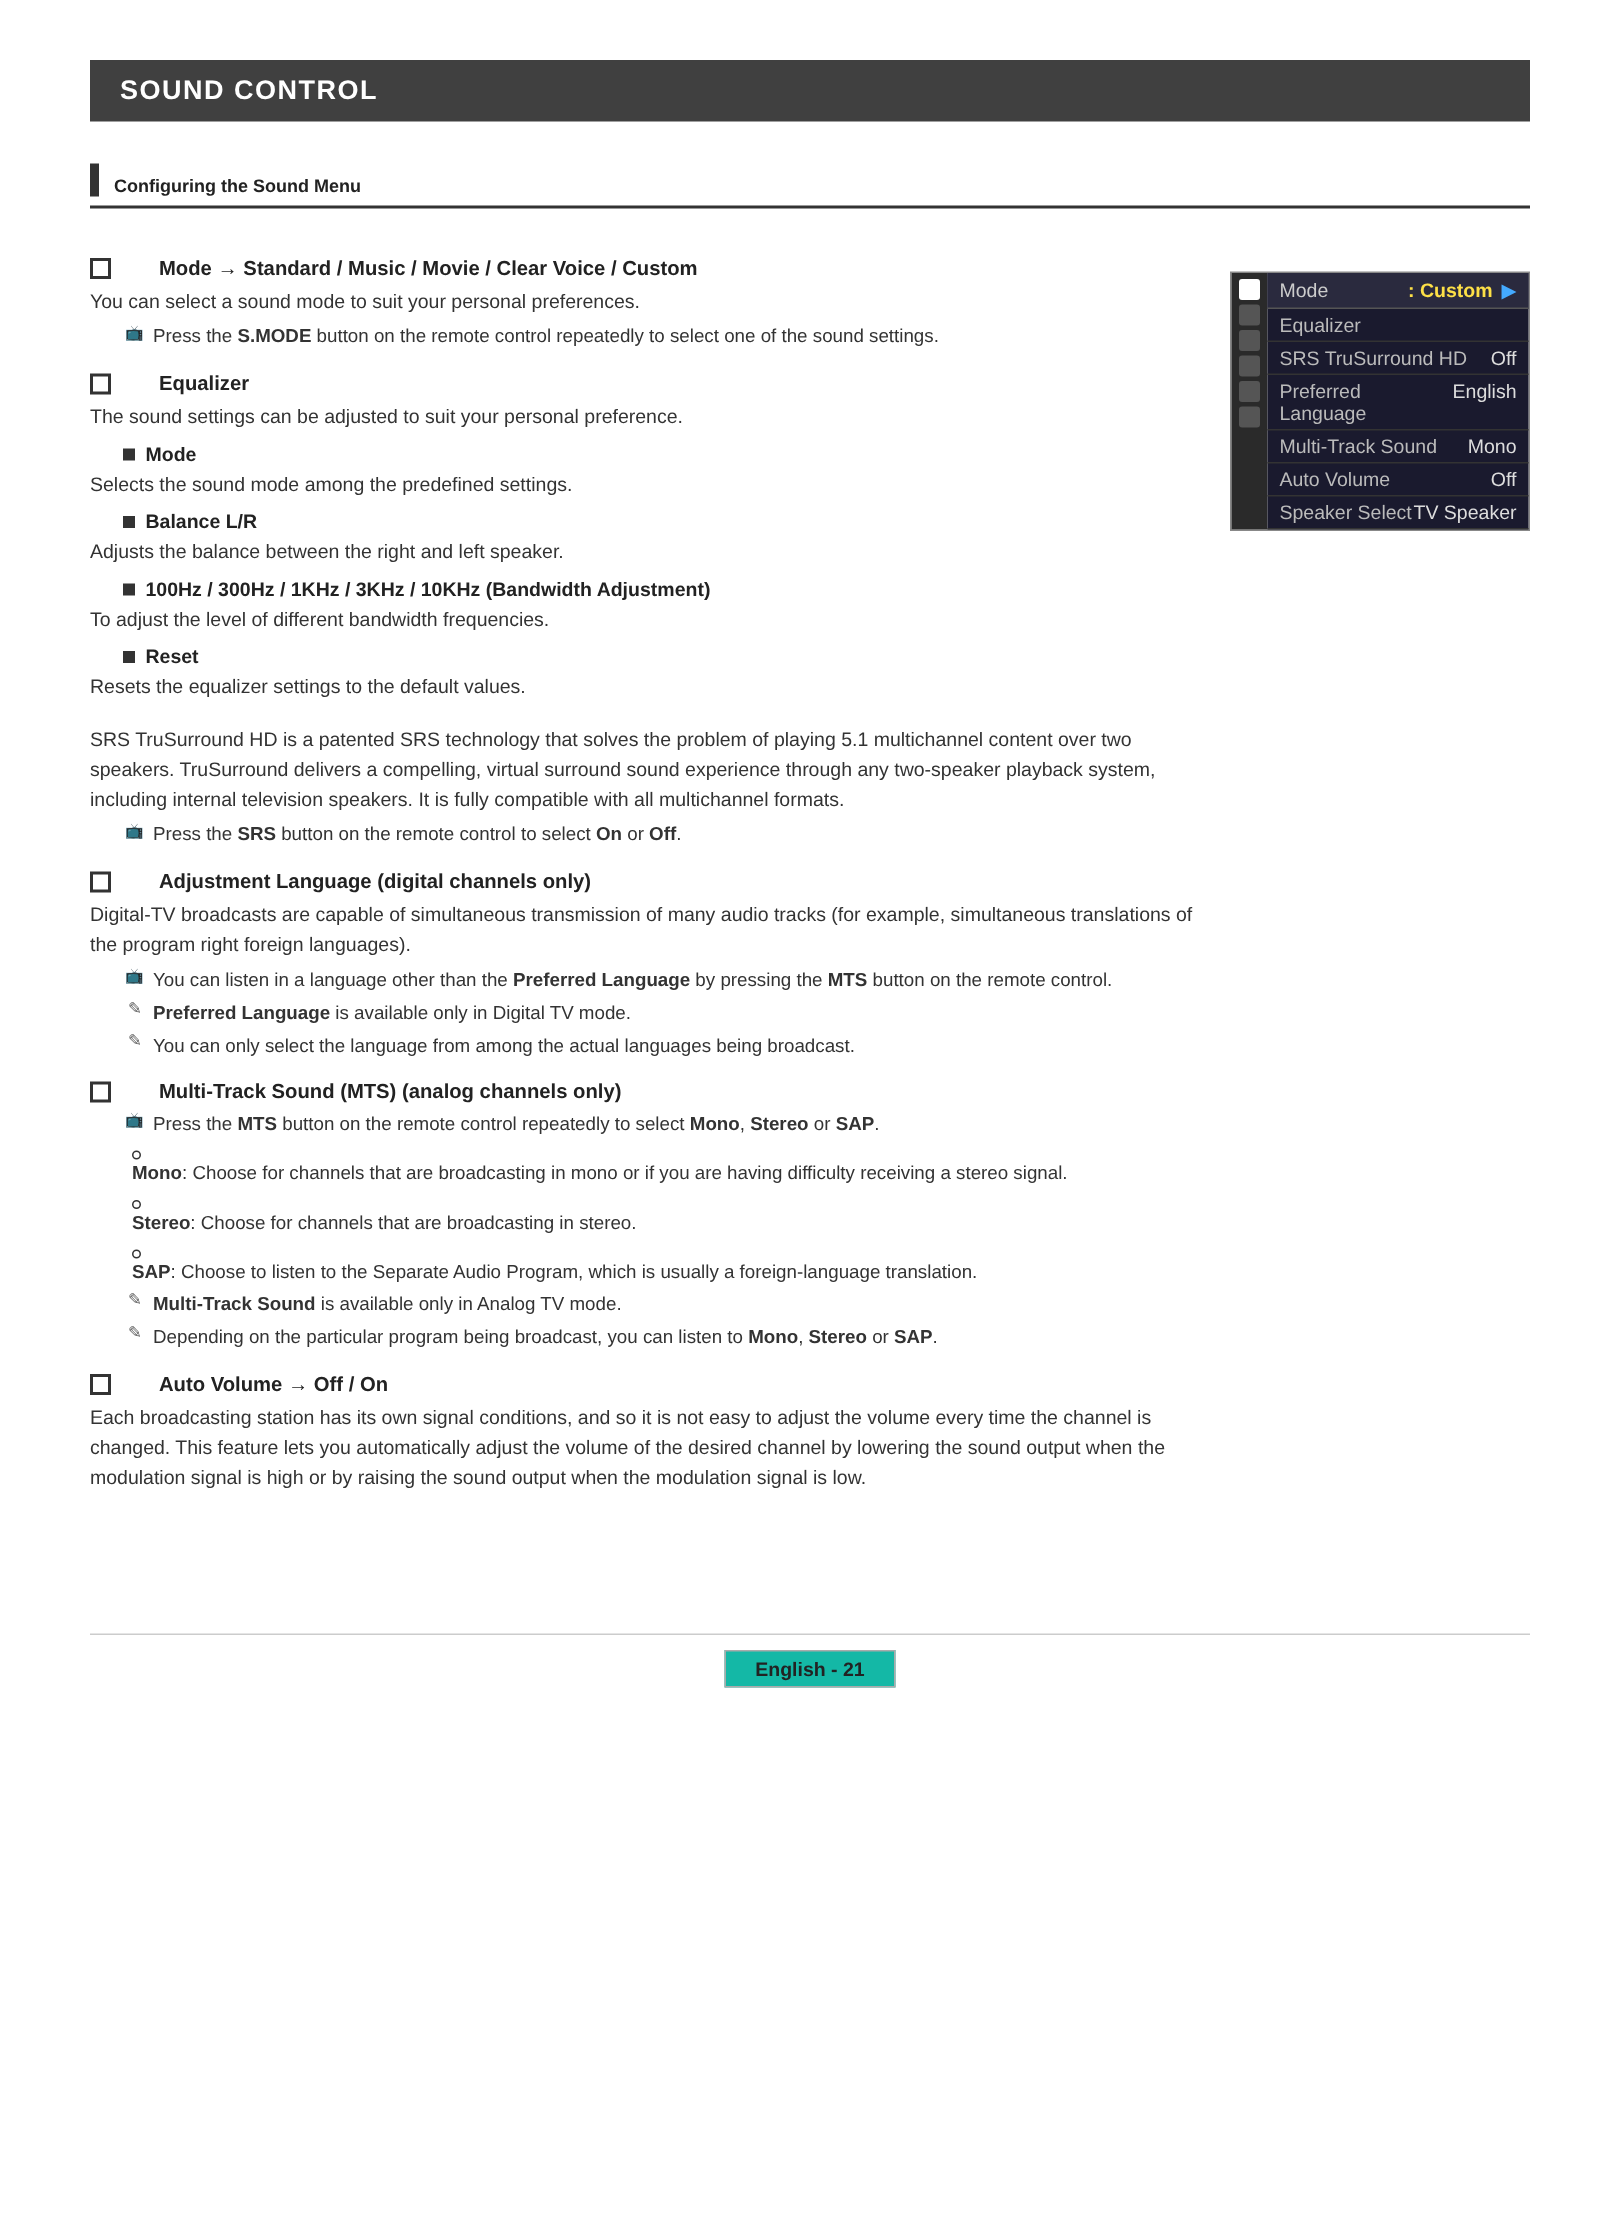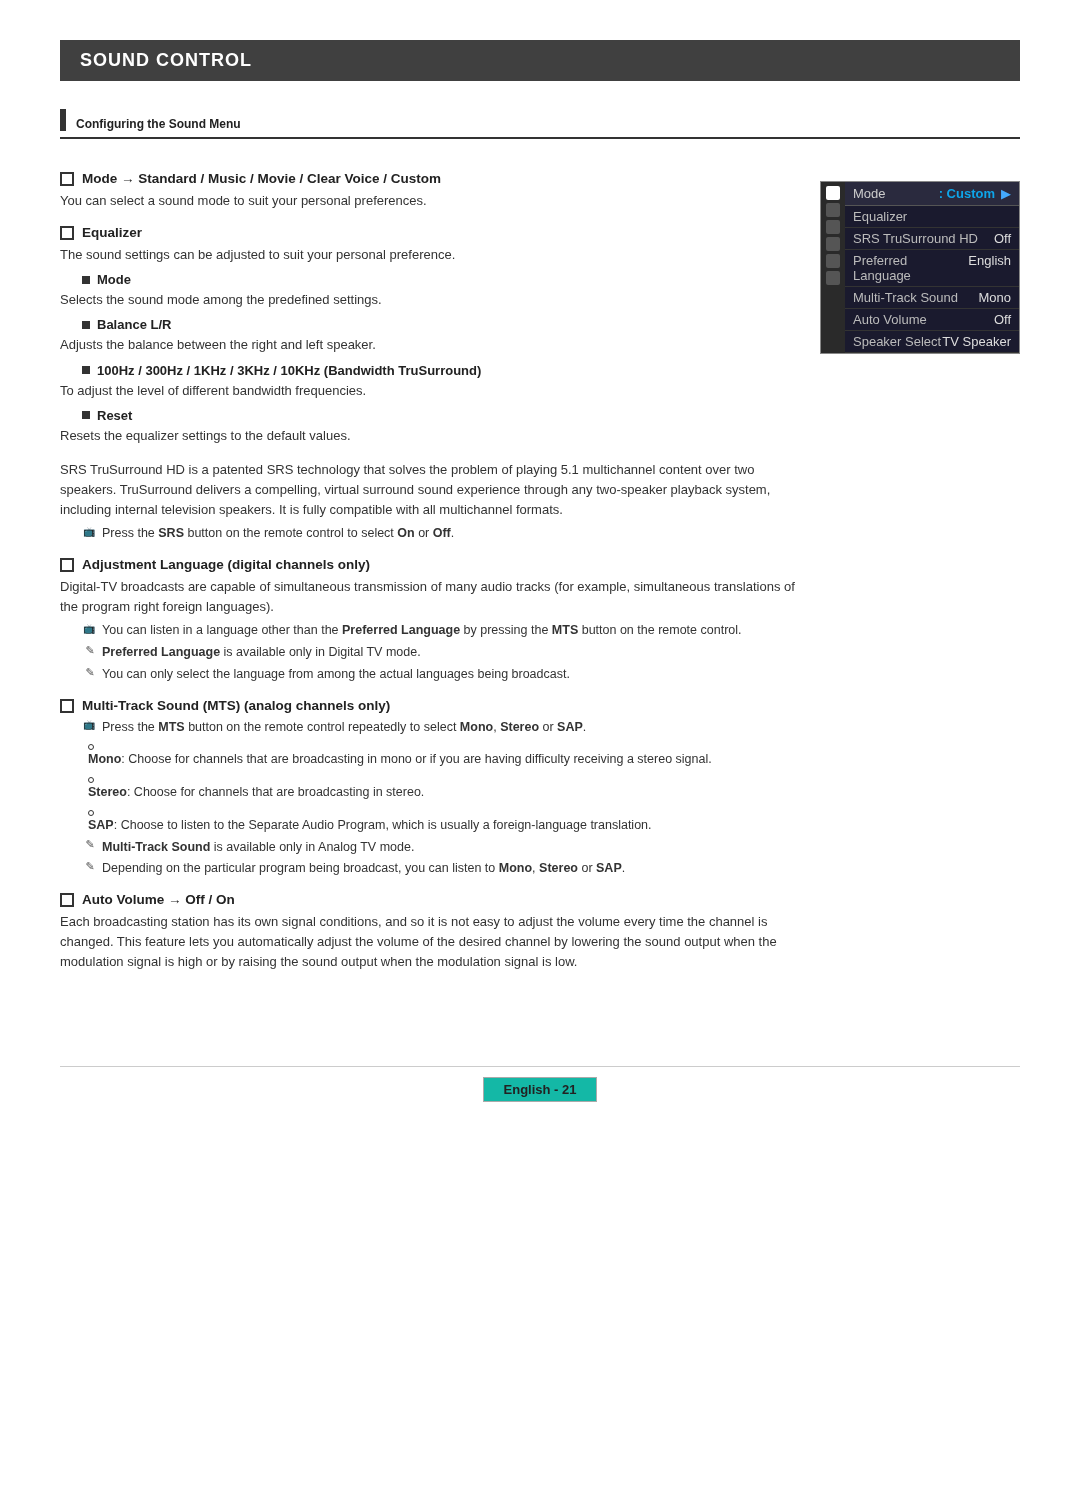--- a/index.html
+++ b/index.html
@@ -60,21 +60,21 @@
       display: flex;
       align-items: center;
       padding: 4px 8px;
       border-bottom: 1px solid #555;
     }
     .menu-panel-label {
       color: #ccc;
       flex: 1;
     }
     .menu-panel-value {
-      color: #0ea5e9;
+      color: #fde047;
       font-weight: bold;
     }
     .menu-panel-arrow {
       color: #4af;
       margin-left: 6px;
     }
 
     .menu-row {
       display: flex;
       justify-content: space-between;
@@ -117,20 +117,21 @@
     
     .check-item {
       margin-bottom: 14px;
     }
     .check-heading {
       display: flex;
       align-items: flex-start;
       font-weight: bold;
       font-size: 13.5px;
       margin-bottom: 5px;
+      gap: 24px;
     }
     .check-icon {
       display: inline-block;
       width: 14px;
       height: 14px;
       border: 2px solid #333;
       margin-right: 8px;
       margin-top: 1px;
       flex-shrink: 0;
     }
@@ -243,20 +244,24 @@
 <div class="content-area">
 
   <div class="main-content">
 
     <div class="check-item">
       <div class="check-heading">
         <span class="check-icon"></span>
         <span>Mode → Standard / Music / Movie / Clear Voice / Custom</span>
       </div>
       <div class="body-text">You can select a sound mode to suit your personal preferences.</div>
+      <div class="note-item">
+        <span class="note-icon icon-remote"></span>
+        <span>Press the <strong>S.MODE</strong> button on the remote control repeatedly to select one of the sound settings.</span>
+      </div>
     </div>
 
     <div class="check-item">
       <div class="check-heading">
         <span class="check-icon"></span>
         <span>Equalizer</span>
       </div>
       <div class="body-text">The sound settings can be adjusted to suit your personal preference.</div>
 
       <div class="sub-heading">
@@ -266,21 +271,21 @@
       <div class="body-text">Selects the sound mode among the predefined settings.</div>
 
       <div class="sub-heading">
         <span class="sub-square"></span>
         <span>Balance L/R</span>
       </div>
       <div class="body-text">Adjusts the balance between the right and left speaker.</div>
 
       <div class="sub-heading">
         <span class="sub-square"></span>
-        <span><strong>100Hz / 300Hz / 1KHz / 3KHz / 10KHz (Bandwidth TruSurround)</strong></span>
+        <span><strong>100Hz / 300Hz / 1KHz / 3KHz / 10KHz (Bandwidth Adjustment)</strong></span>
       </div>
       <div class="body-text">To adjust the level of different bandwidth frequencies.</div>
 
       <div class="sub-heading">
         <span class="sub-square"></span>
         <span><strong>Reset</strong></span>
       </div>
       <div class="body-text">Resets the equalizer settings to the default values.</div>
     </div>
 

